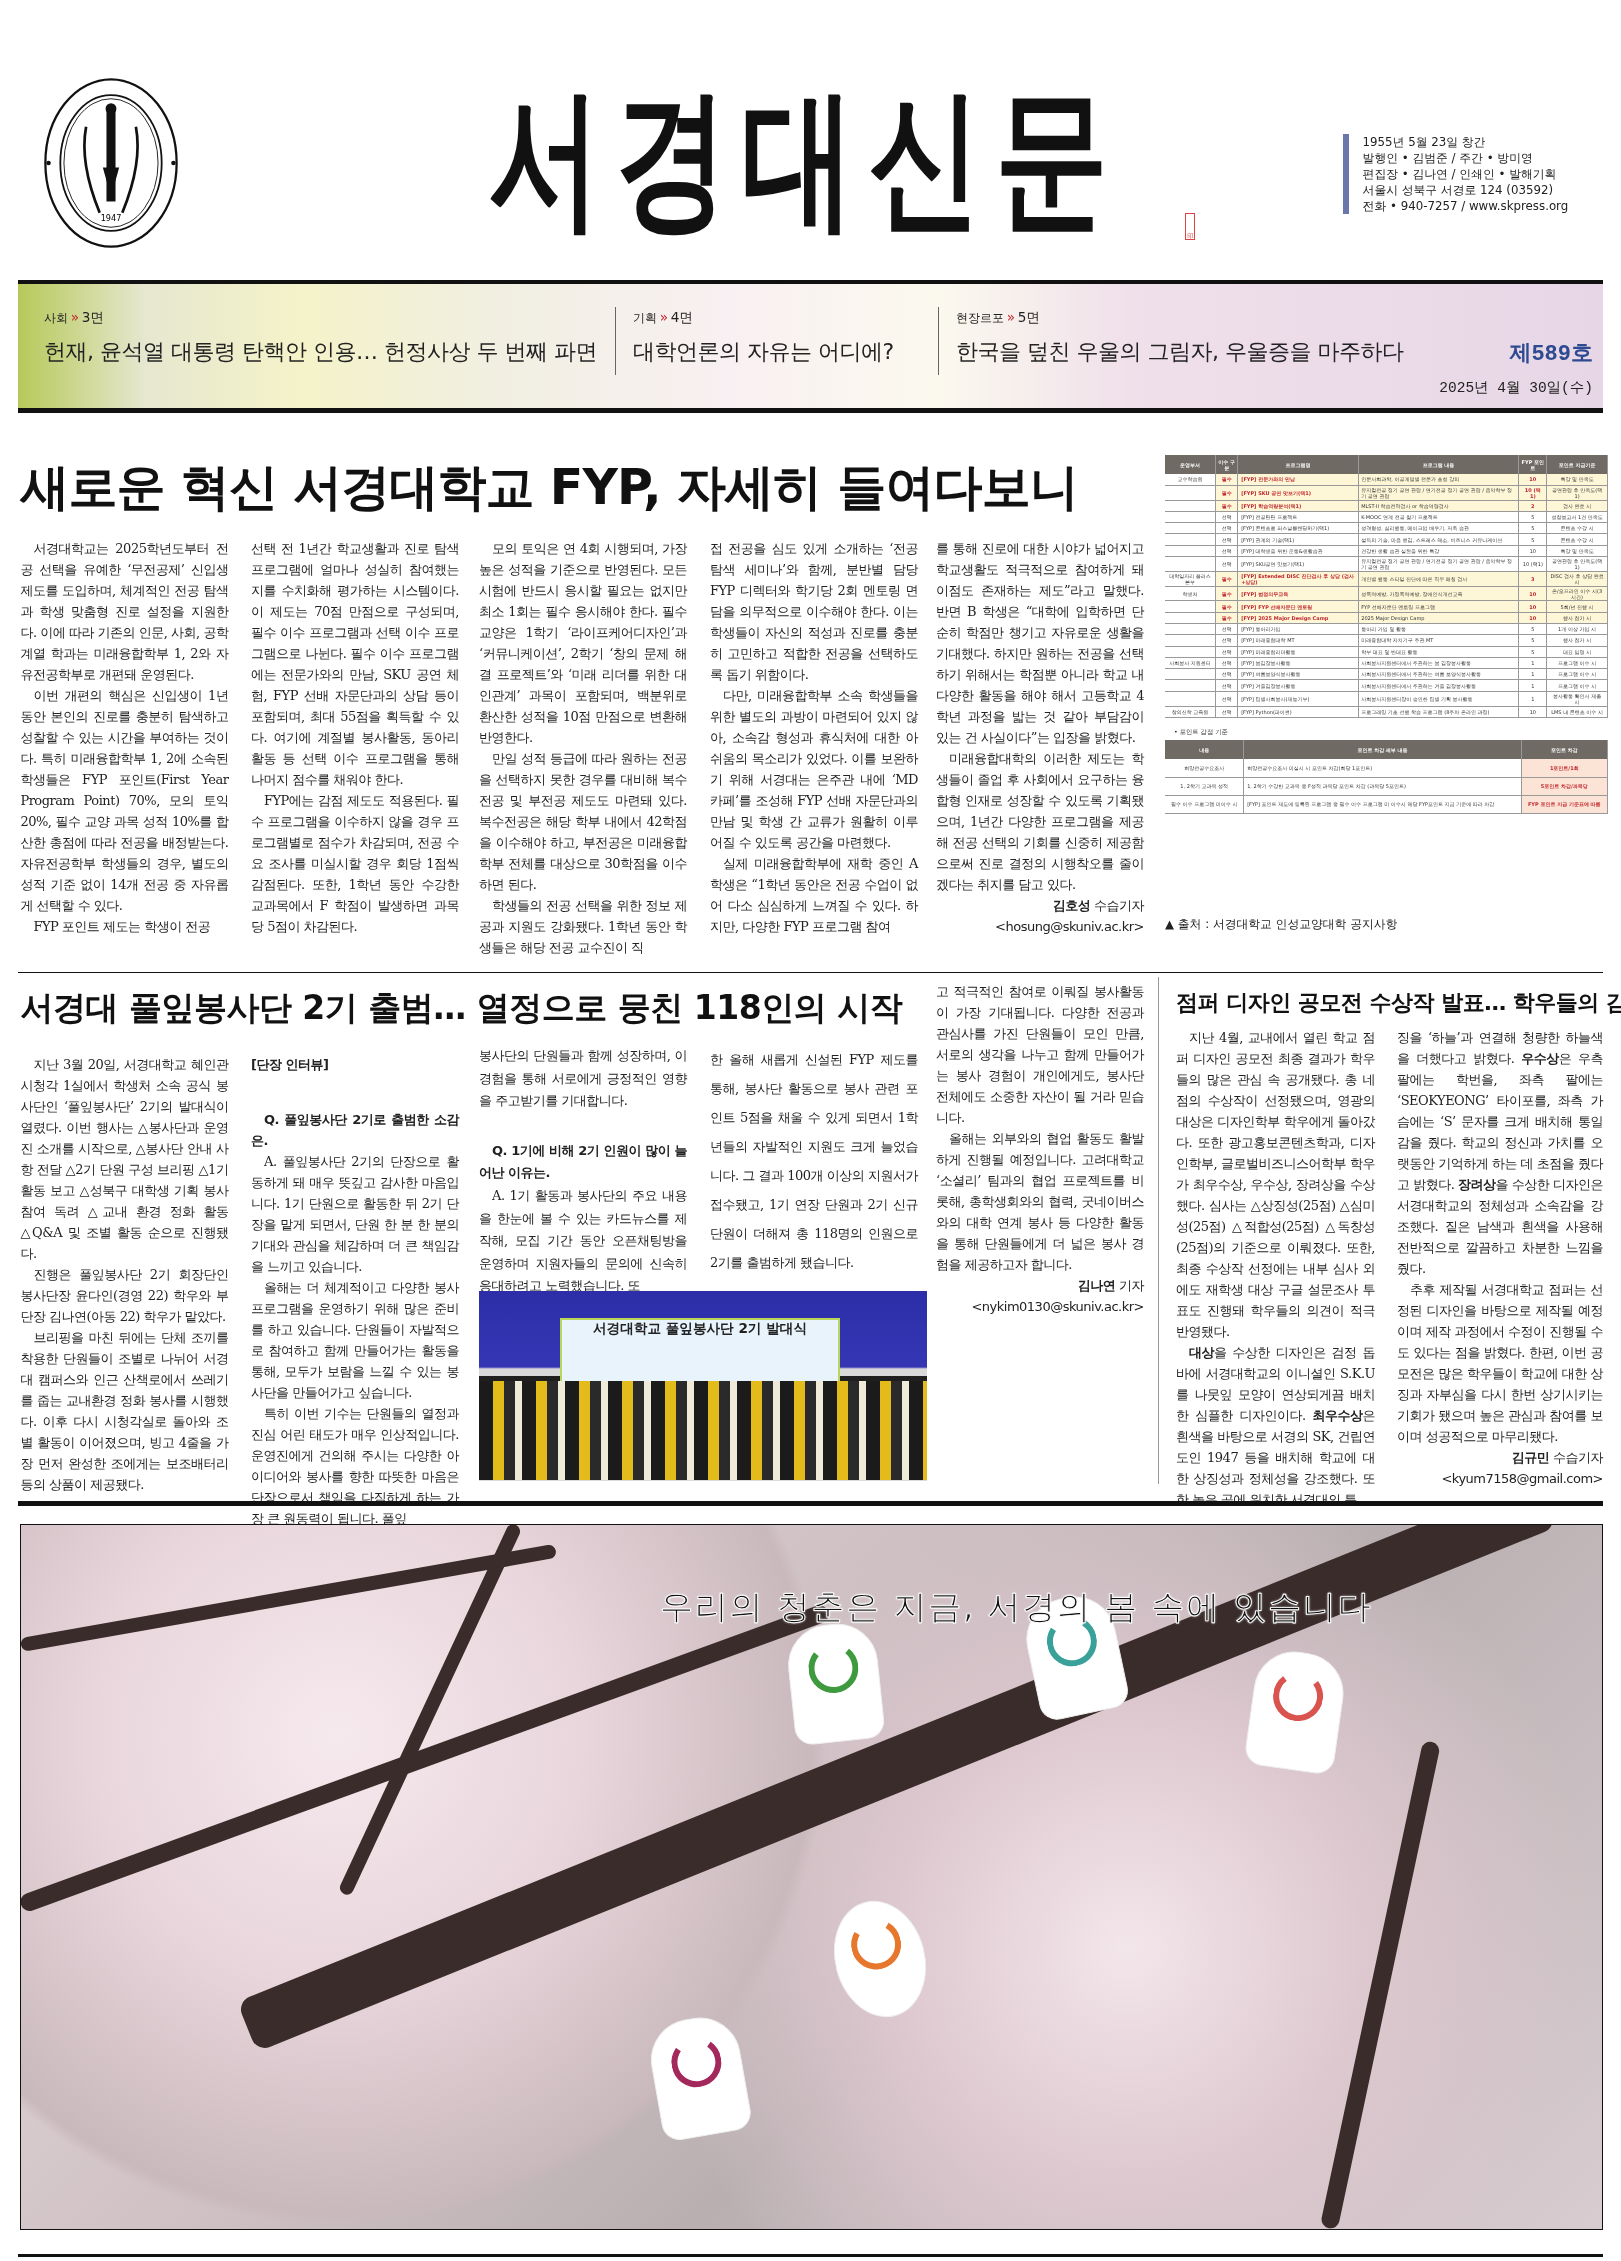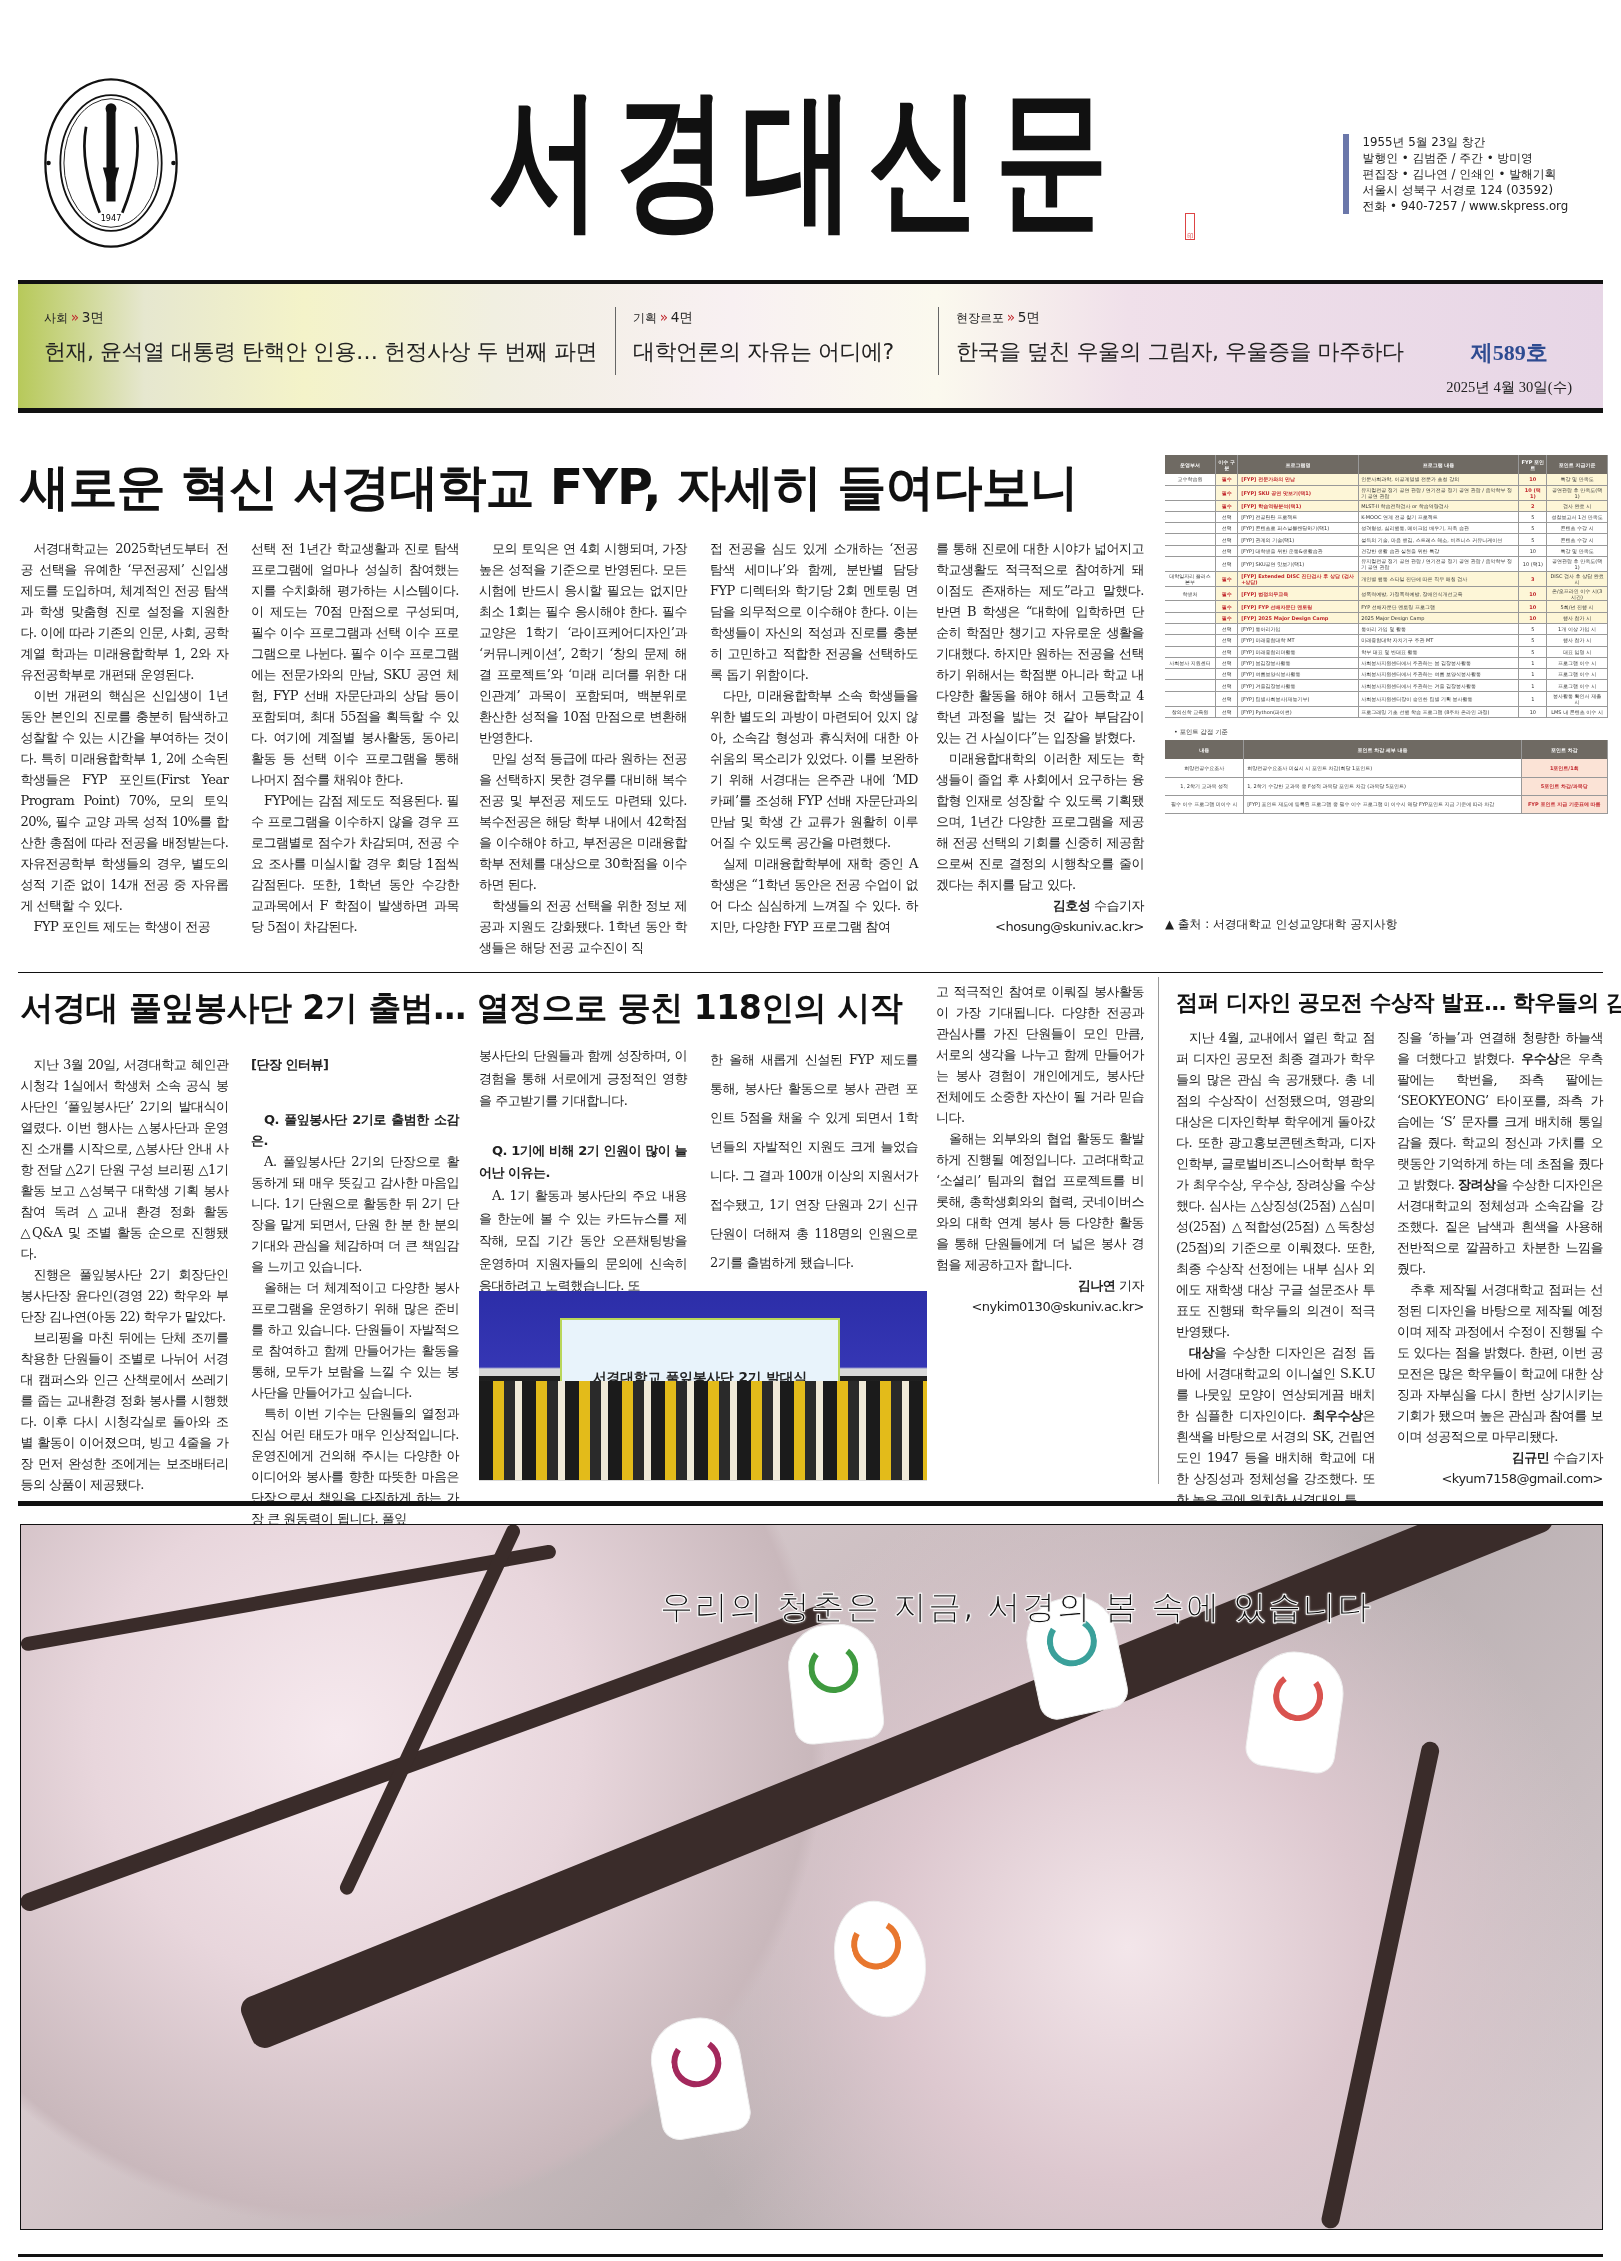--- a/index.html
+++ b/index.html
@@ -14,21 +14,21 @@
 
 #topline{left:18px;top:280px;width:1585px;height:3.6px;background:#111}
 #indexbar{left:18px;top:284px;width:1585px;height:124px;background:linear-gradient(90deg,#b7c95a 0%,#e6e7cf 8%,#f4f3c9 18%,#f1efe1 30%,#f8f0f2 45%,#fbf9ee 58%,#f0e0ea 70%,#e7d6e6 100%)}
 #bottomline{left:18px;top:408px;width:1585px;height:4.5px;background:#111}
 .idx{position:absolute;top:25px;font-family:"DejaVu Sans",sans-serif}
 .idx .sec{font-size:12px;color:#222}
 .idx .arr{color:#c1272d;font-size:13.6px;margin:0 2.7px}
 .idx .pg{font-size:13.6px}
 .idx .hl{font-size:22px;margin-top:10px;color:#222;white-space:nowrap;font-family:"DejaVu Sans",sans-serif;letter-spacing:-0.5px}
 .idxsep{position:absolute;top:22.6px;width:0.9px;height:68px;background:#666}
-#issue{right:31px;top:54px;text-align:center;font-family:Liberation Serif, serif}
+#issue{right:10px;top:54px;text-align:right;font-family:Liberation Mono, monospace}
 #issue .no{font-size:22px;color:#2e4b91;font-weight:bold}
 #issue .date{font-size:14.5px;color:#222;margin-top:10px}
 
 .h1{font-family:"DejaVu Sans",sans-serif;font-weight:bold;color:#111;white-space:nowrap}
 #hl1{left:20.4px;top:455px;font-size:49px;letter-spacing:-0.9px}
 #hl2{left:20.4px;top:986px;font-size:33px;letter-spacing:-0.5px}
 #hl3{left:1176px;top:988px;font-size:22px;letter-spacing:-0.5px}
 
 .col{position:absolute;font-size:13px;line-height:21px;text-align:justify;color:#222;font-family:"DejaVu Serif",serif;letter-spacing:-0.5px}
 .col p{text-indent:1em}
@@ -44,21 +44,21 @@
 #tbl th{background:#6f6a63;color:#fff;font-weight:bold;height:19px;border-right:0.5px solid #999;padding:0.9px}
 #tbl td{border-bottom:0.5px solid #999;border-right:0.5px solid #999;padding:0.9px 2.7px;height:11.3px;color:#333}
 #tbl td.req{color:#c1272d;font-weight:bold}
 #tbl tr.yl td.y{background:#fdf6d7}
 #tbl td.c{text-align:center}
 #tbl .sub{margin:10px 0 3.6px 9px;font-size:6.3px;color:#333}
 #tbl table.ded td.r{background:#fbe3d6;color:#c1272d;font-weight:bold;text-align:center}
 #tblcap{left:1165px;top:917px;font-family:"DejaVu Sans",sans-serif;font-size:11.8px;color:#222}
 
 #photo1{left:479px;top:1291px;width:448px;height:190px;background:linear-gradient(180deg,#2c2ea8 0%,#3536b4 40%,#d9d9d9 41%,#d9d9d9 45%,#1f1f1f 45%,#262626 70%,#e0b820 71%,#1c1c1c 80%,#ddd 100%);overflow:hidden}
-#banner{position:absolute;left:81px;top:27px;width:280px;height:71px;background:#e8f3fb;border:2.7px solid #b9d65a;display:flex;flex-direction:column;align-items:center;justify-content:flex-end}
+#banner{position:absolute;left:81px;top:27px;width:280px;height:71px;background:#e8f3fb;border:2.7px solid #b9d65a;display:flex;flex-direction:column;align-items:center;justify-content:flex-start}
 #banner .t{font-family:"DejaVu Sans",sans-serif;font-weight:bold;font-size:13.6px;color:#222}
 #crowd{position:absolute;left:0;top:90px;width:448px;height:99px;background:repeating-linear-gradient(90deg,#1b1b1b 0 13.6px,#e3bb1a 13.6px 25px,#2a2a2a 25px 36px,#f0ead8 36px 43px)}
 #bigphoto{left:20.4px;top:1524px;width:1583px;height:706px;border:1.4px solid #111;overflow:hidden;background:radial-gradient(circle at 20% 30%,#f6e9ee 0,#e8d6dc 18%,#c9b8bc 35%,transparent 36%),radial-gradient(circle at 70% 60%,#f3e6ea 0,#ddc8cf 20%,transparent 40%),linear-gradient(135deg,#e9dde1 0%,#cdbfc2 40%,#b9afb1 60%,#d8ccd0 100%)}
 .branch{position:absolute;background:#3a2c2a;border-radius:13.6px}
 .sticker{position:absolute;width:90px;height:118px;background:#fff;border-radius:41px 41px 18px 18px;border:1.8px solid #eee;display:flex;align-items:flex-start;justify-content:center;padding-top:18px}
 .sticker .pw{width:50px;height:50px;border-radius:50%;border:6.3px solid;border-top-color:transparent;position:relative}
 .sticker .pw::after{content:"";position:absolute;left:50%;top:-13.6px;width:6.3px;height:27px;margin-left:-3.2px;background:inherit}
 #bigcap{left:660px;top:1585px;font-family:"DejaVu Sans",sans-serif;font-size:33px;color:#111;-webkit-text-stroke:0.9px #fff;text-shadow:0 0 2.7px #fff,0 0 1.4px #fff;letter-spacing:1.8px;white-space:nowrap}
 </style>
 </head>

